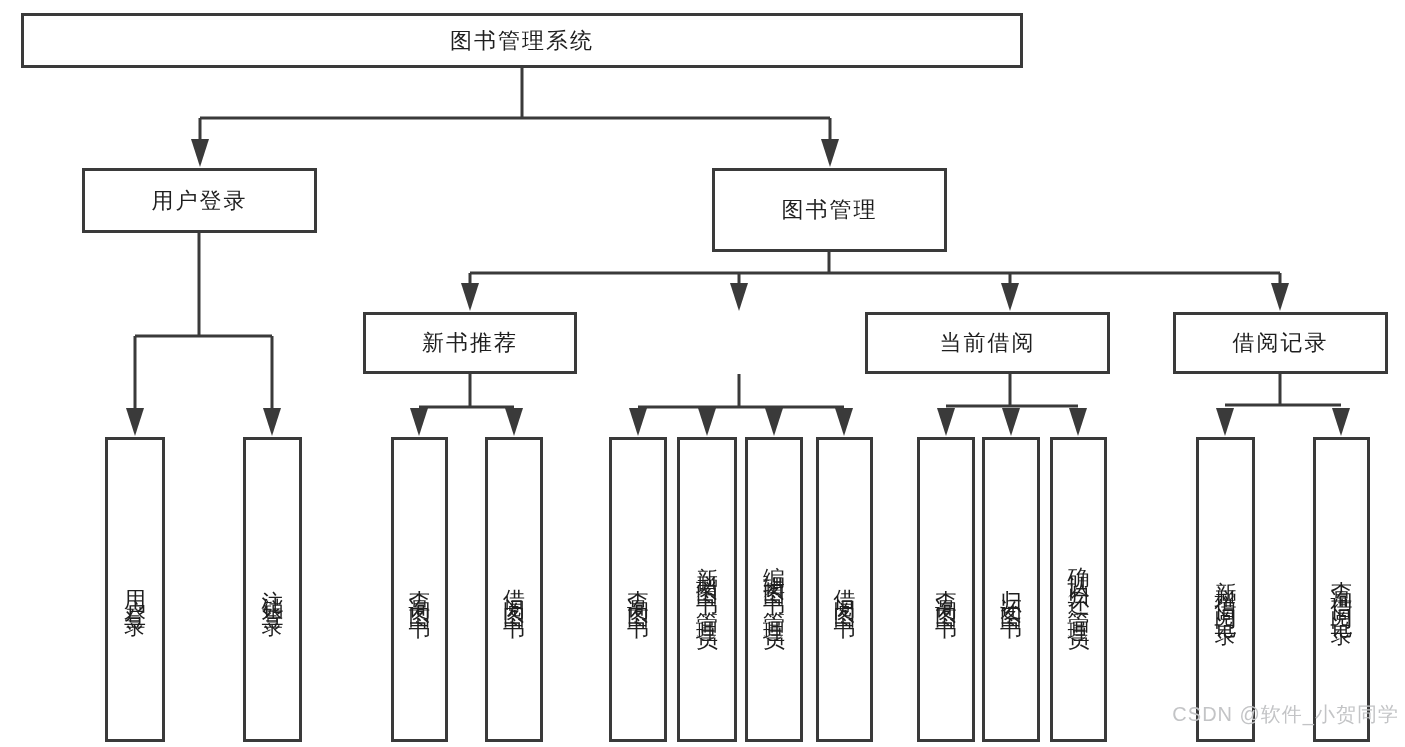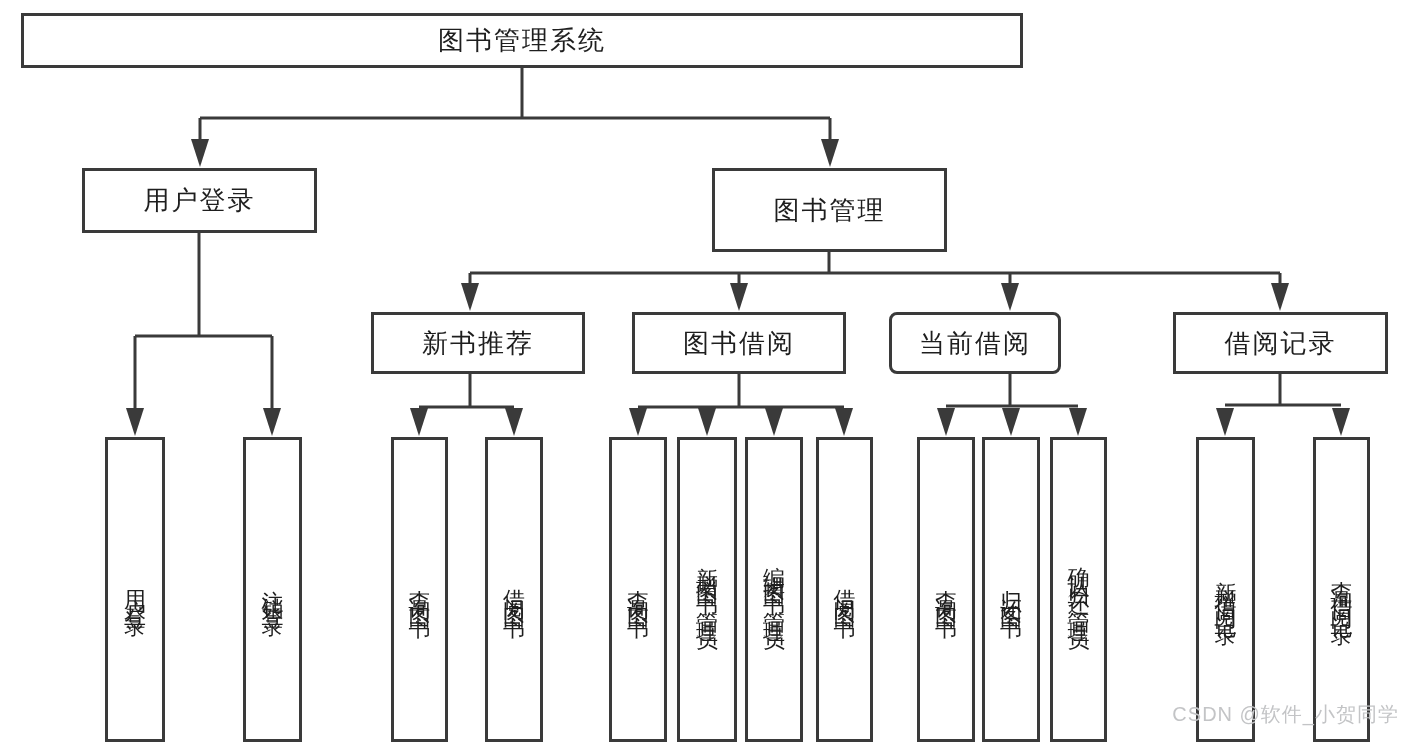--- a/index.html
+++ b/index.html
@@ -16,21 +16,21 @@
   .box {
     position: absolute;
     background: #ffffff;
     border: 3px solid #3a3a3a;
     display: flex;
     align-items: center;
     justify-content: center;
     color: #1e1e1e;
   }
   .box.h .lbl {
-    font-size: 26px;
+    font-size: 22px;
     letter-spacing: 2px;
     white-space: nowrap;
   }
   .box.v .lbl {
     writing-mode: vertical-rl;
     text-orientation: mixed;
     font-size: 22px;
     letter-spacing: 9px;
     line-height: 1;
   }
@@ -86,27 +86,24 @@
     <span class="lbl">图书管理系统</span>
   </div>
 
   <div class="box h" style="left:82px; top:168px; width:235px; height:65px;">
     <span class="lbl">用户登录</span>
   </div>
   <div class="box h" style="left:712px; top:168px; width:235px; height:84px;">
     <span class="lbl">图书管理</span>
   </div>
 
-  <div class="box h" style="left:363px; top:312px; width:214px; height:62px;margin-left:8px;">
+  <div class="box h" style="left:363px; top:312px; width:214px; height:62px;">
     <span class="lbl">新书推荐</span>
   </div>
-  <div class="box h" style="left:632px; top:312px; width:214px; height:62px;">
-    <span class="lbl">图书借阅</span>
-  </div>
-  <div class="box h" style="left:889px; top:312px; width:172px; height:62px;border-radius:8px;">
+  <div class="box h" style="left:865px; top:312px; width:245px; height:62px;">
     <span class="lbl">当前借阅</span>
   </div>
   <div class="box h" style="left:1173px; top:312px; width:215px; height:62px;">
     <span class="lbl">借阅记录</span>
   </div>
 
   <div class="box v" style="left:105px; top:437px; width:60px; height:305px;">
     <span class="lbl">用户登录</span>
   </div>
   <div class="box v" style="left:243px; top:437px; width:59px; height:305px;">

